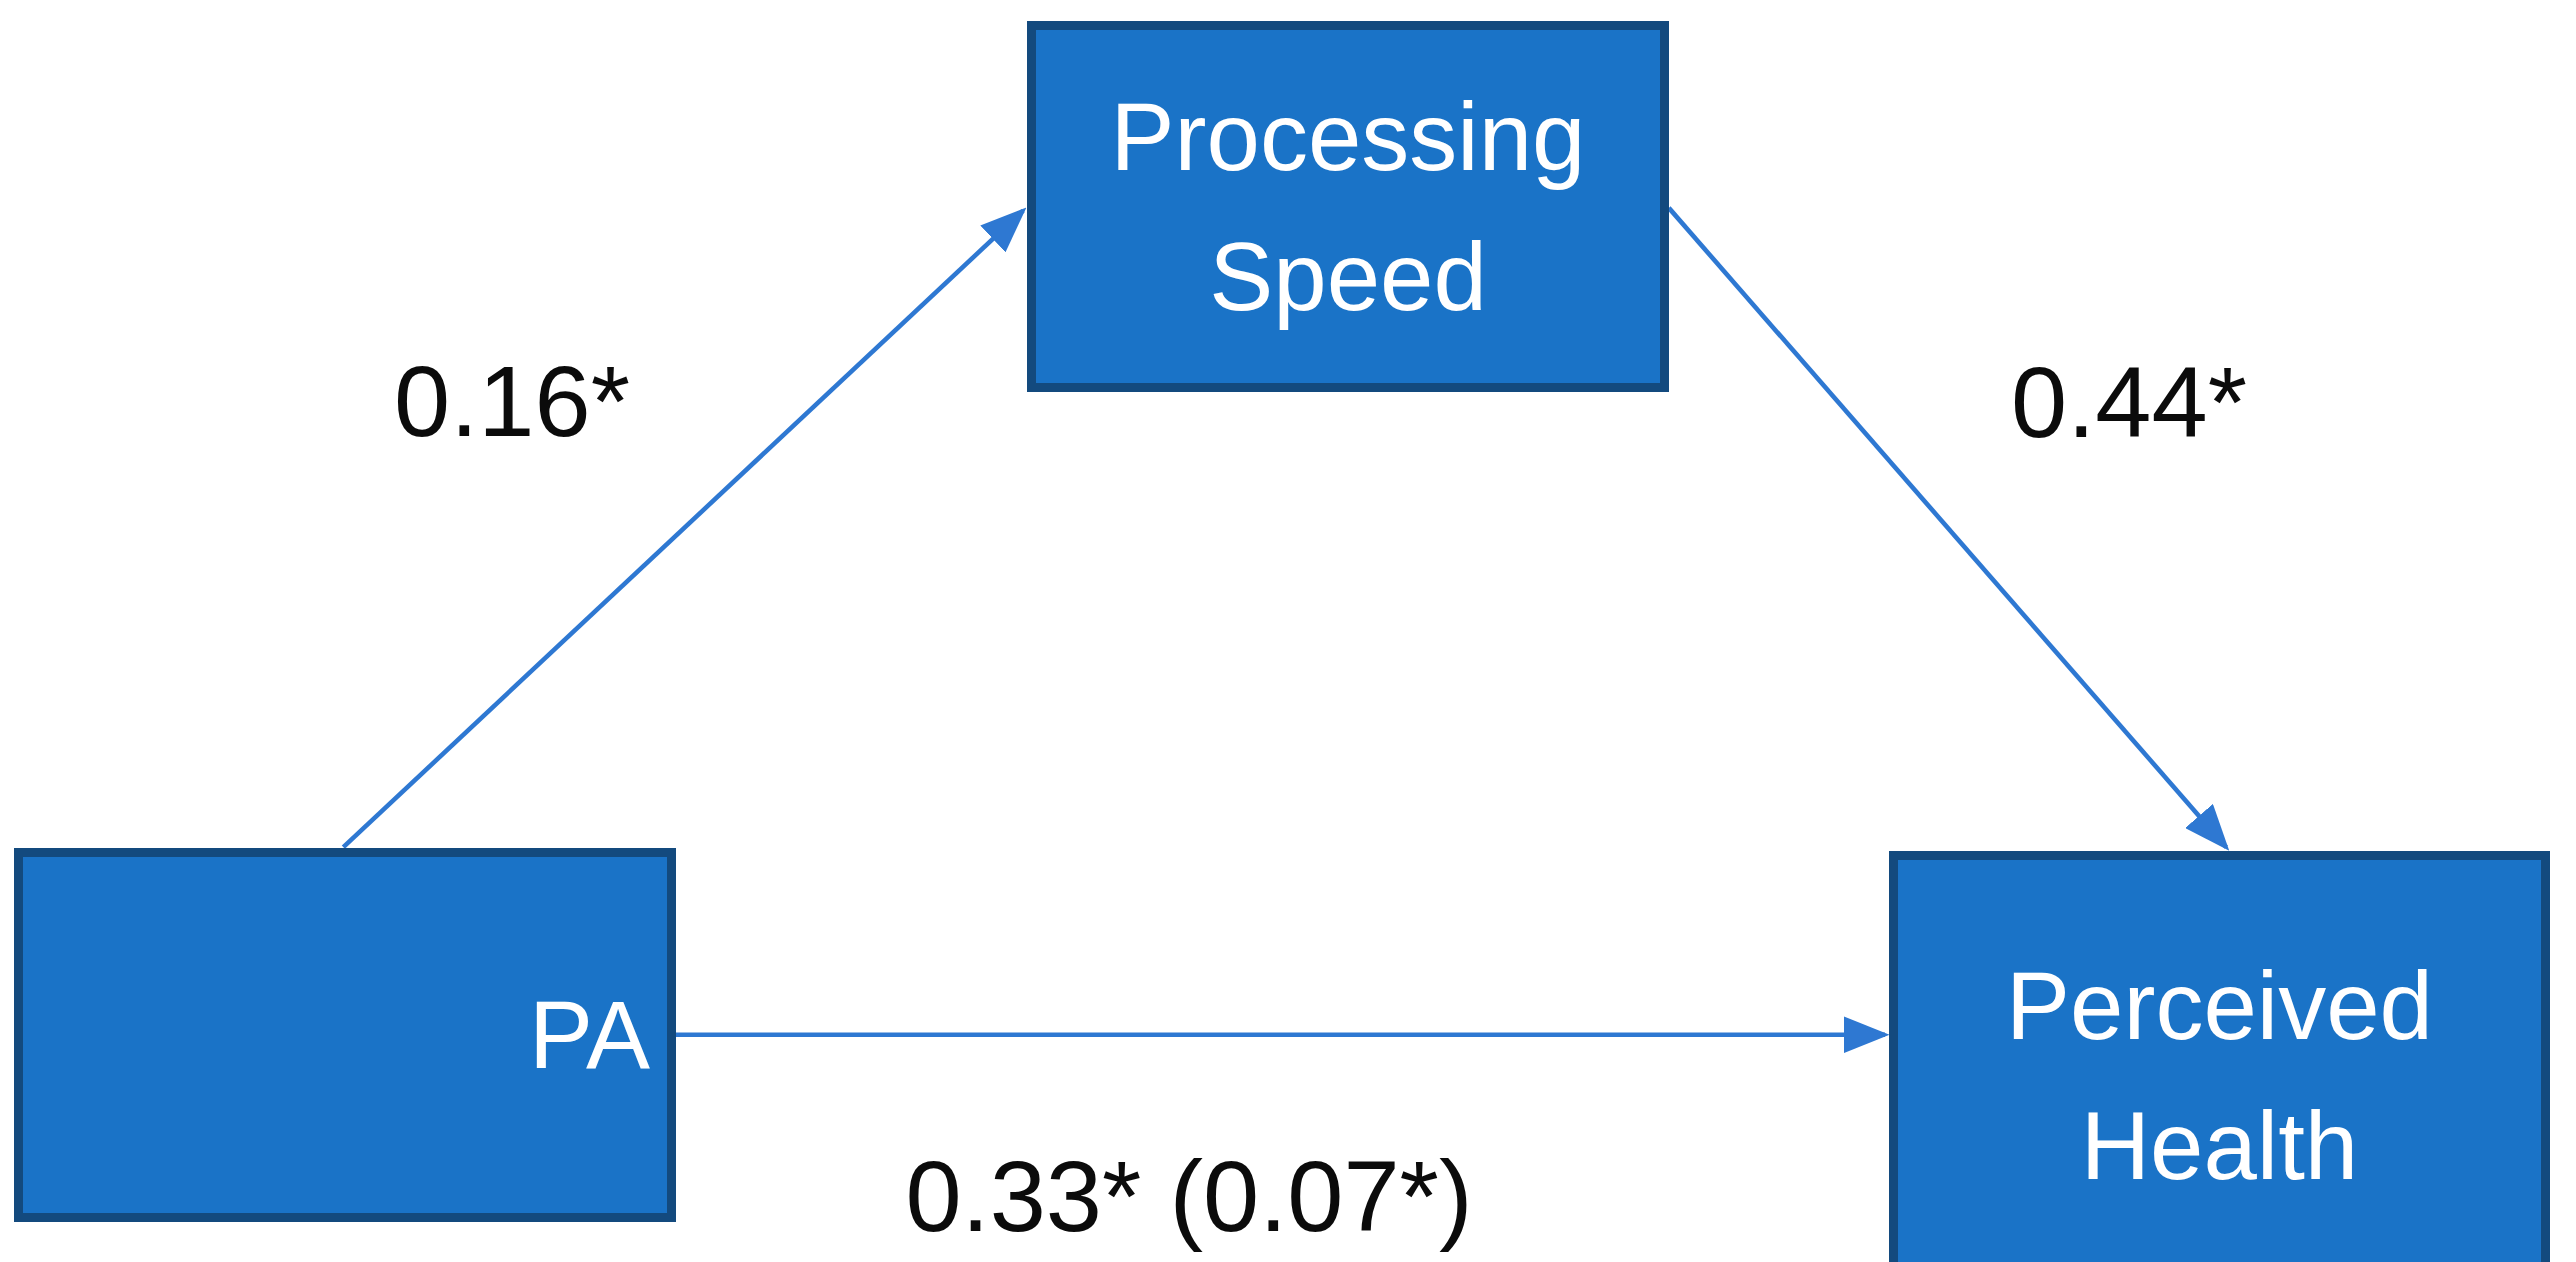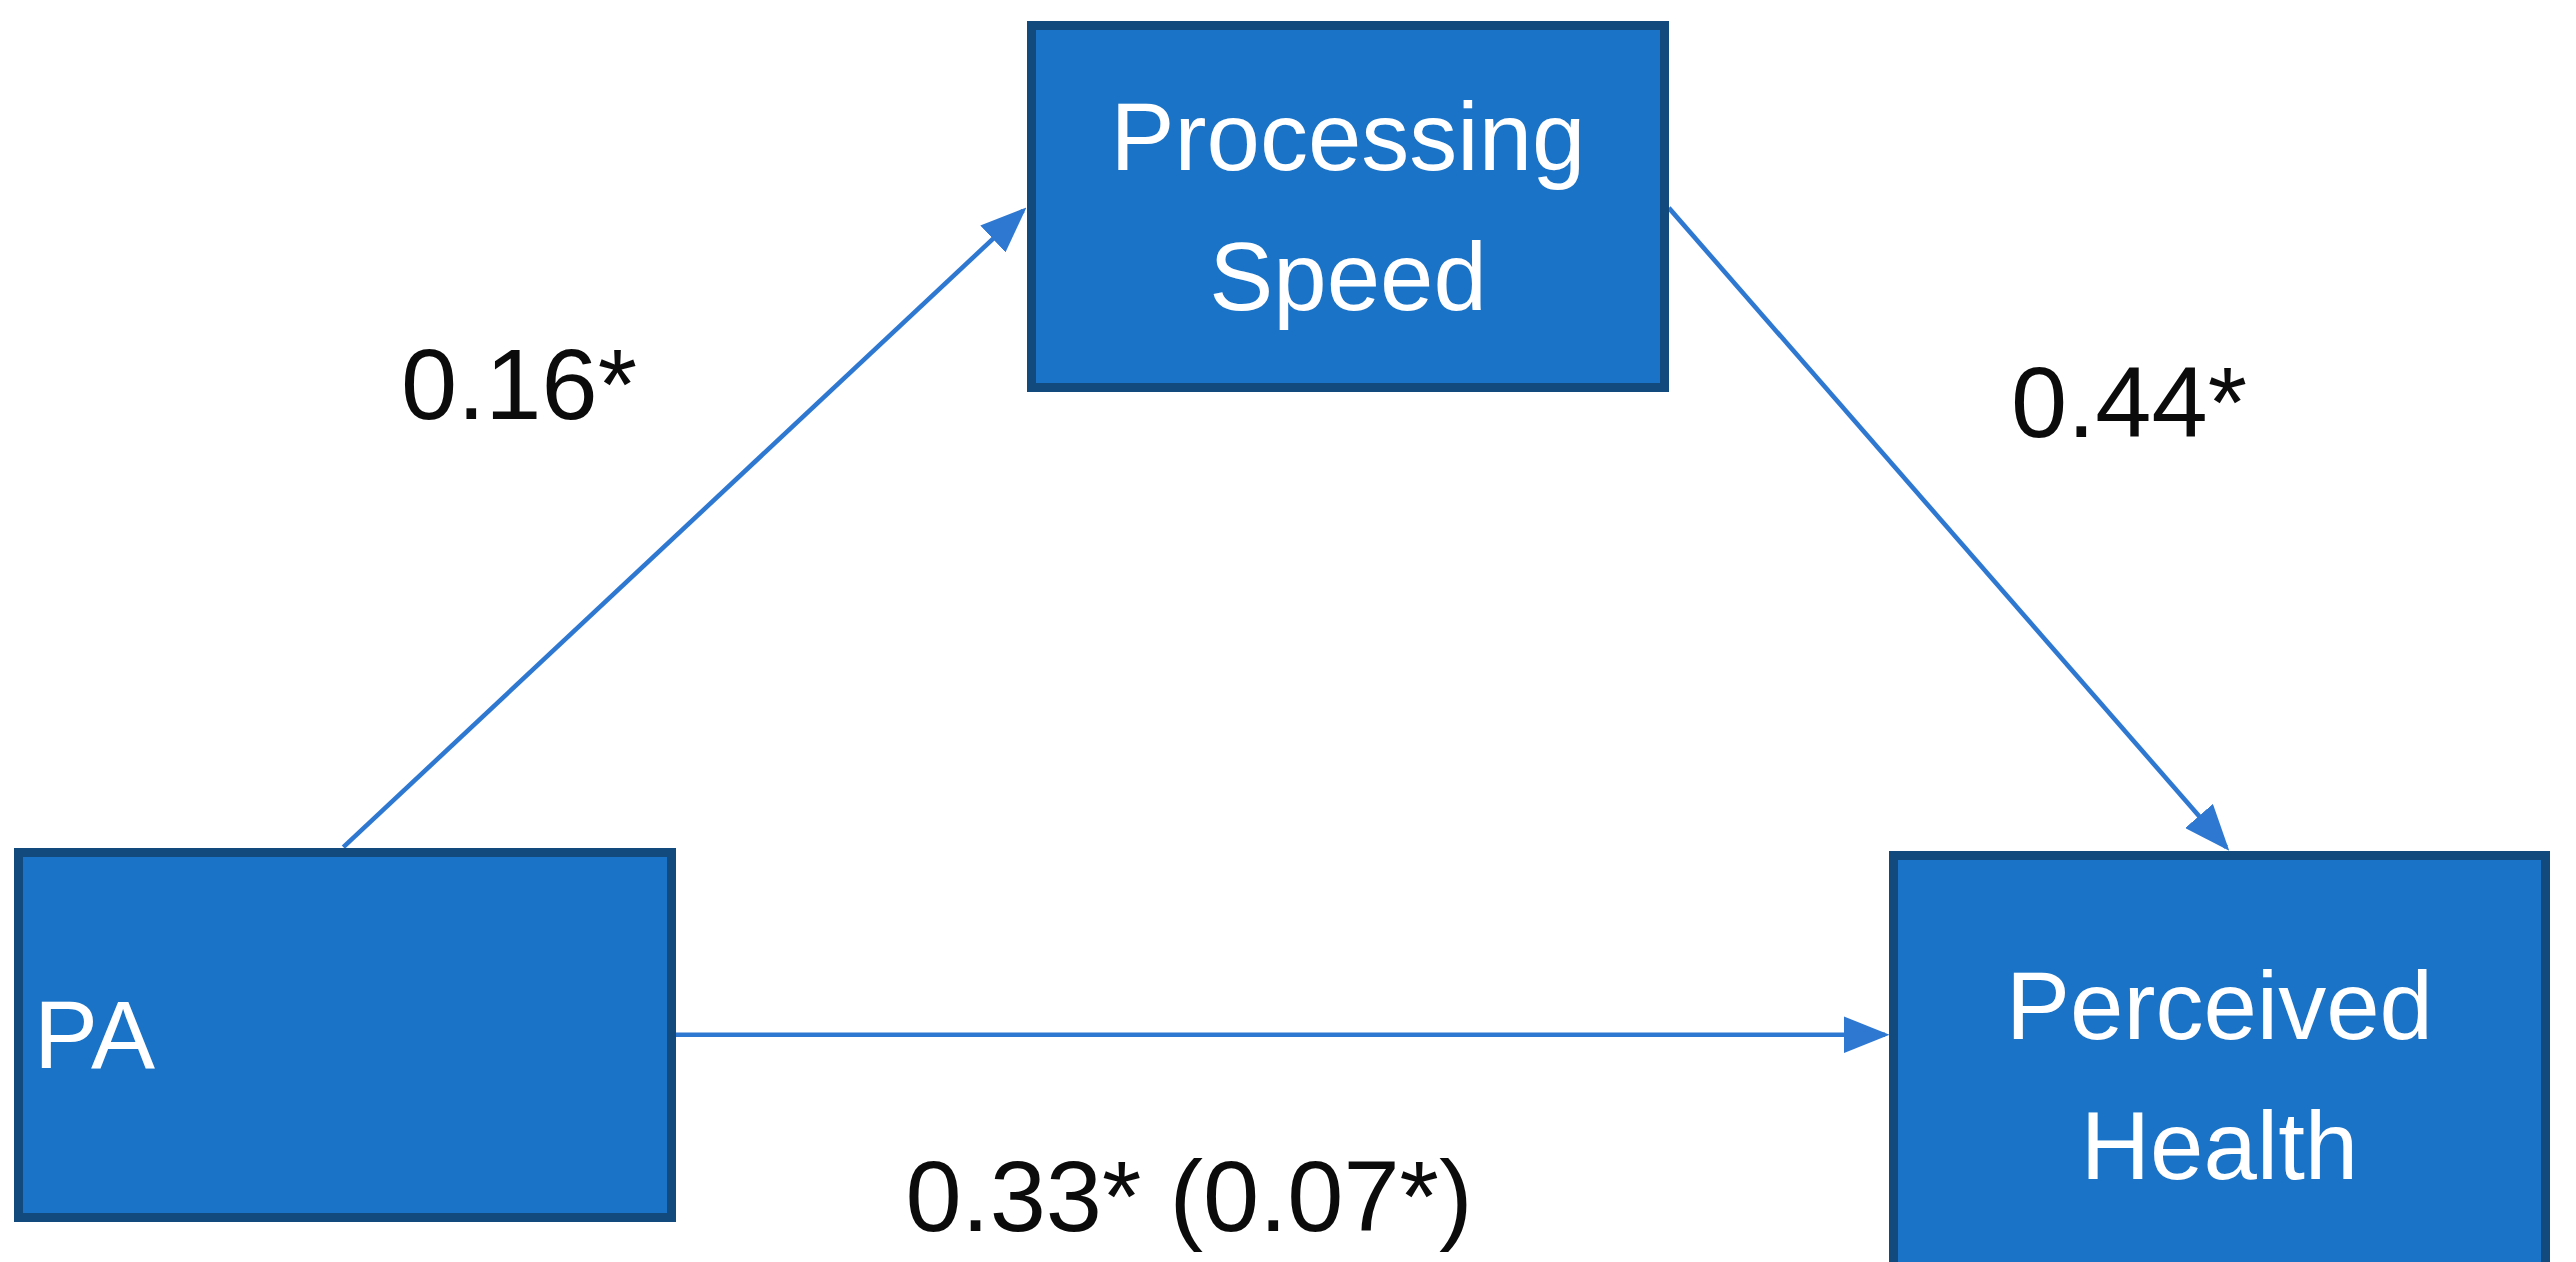--- a/index.html
+++ b/index.html
@@ -31,25 +31,25 @@
     fill: var(--arrow, #2E78D2);
   }
   .node {
     position: absolute;
     box-sizing: border-box;
     background: var(--node-fill, #1A73C7);
     border: 9.2px solid var(--node-border, #134A7E);
     color: var(--node-text, #ffffff);
     display: flex;
     align-items: center;
-    justify-content: flex-start;
+    justify-content: flex-end;
     text-align: center;
     font-size: 96px;
     line-height: 1.45;
-    padding: 0 11px;
+    padding: 0 17px;
   }
   .node-processing-speed {
     left: 1027px;
     top: 21px;
     width: 642px;
     height: 371px;
   }
   .node-pa {
     left: 14px;
     top: 848px;
@@ -62,21 +62,21 @@
     width: 661px;
     height: 449px;
   }
   .edge-label {
     position: absolute;
     transform: translate(-50%, -50%);
     color: var(--edge-label-text, #0B0B0B);
     font-size: 101px;
     white-space: nowrap;
   }
-  .edge-label-a { left: 512px;  top: 384px; margin-left: 7px;  }
+  .edge-label-a { left: 512px;  top: 401px;  }
   .edge-label-b { left: 2129px; top: 402px; text-align: center;  }
   .edge-label-c { left: 1189px; top: 1196px; }
 </style>
 </head>
 <body>
 
 <div class="canvas">
 
   <svg class="arrows" viewBox="0 0 2800 1372" xmlns="http://www.w3.org/2000/svg">
     <defs>

